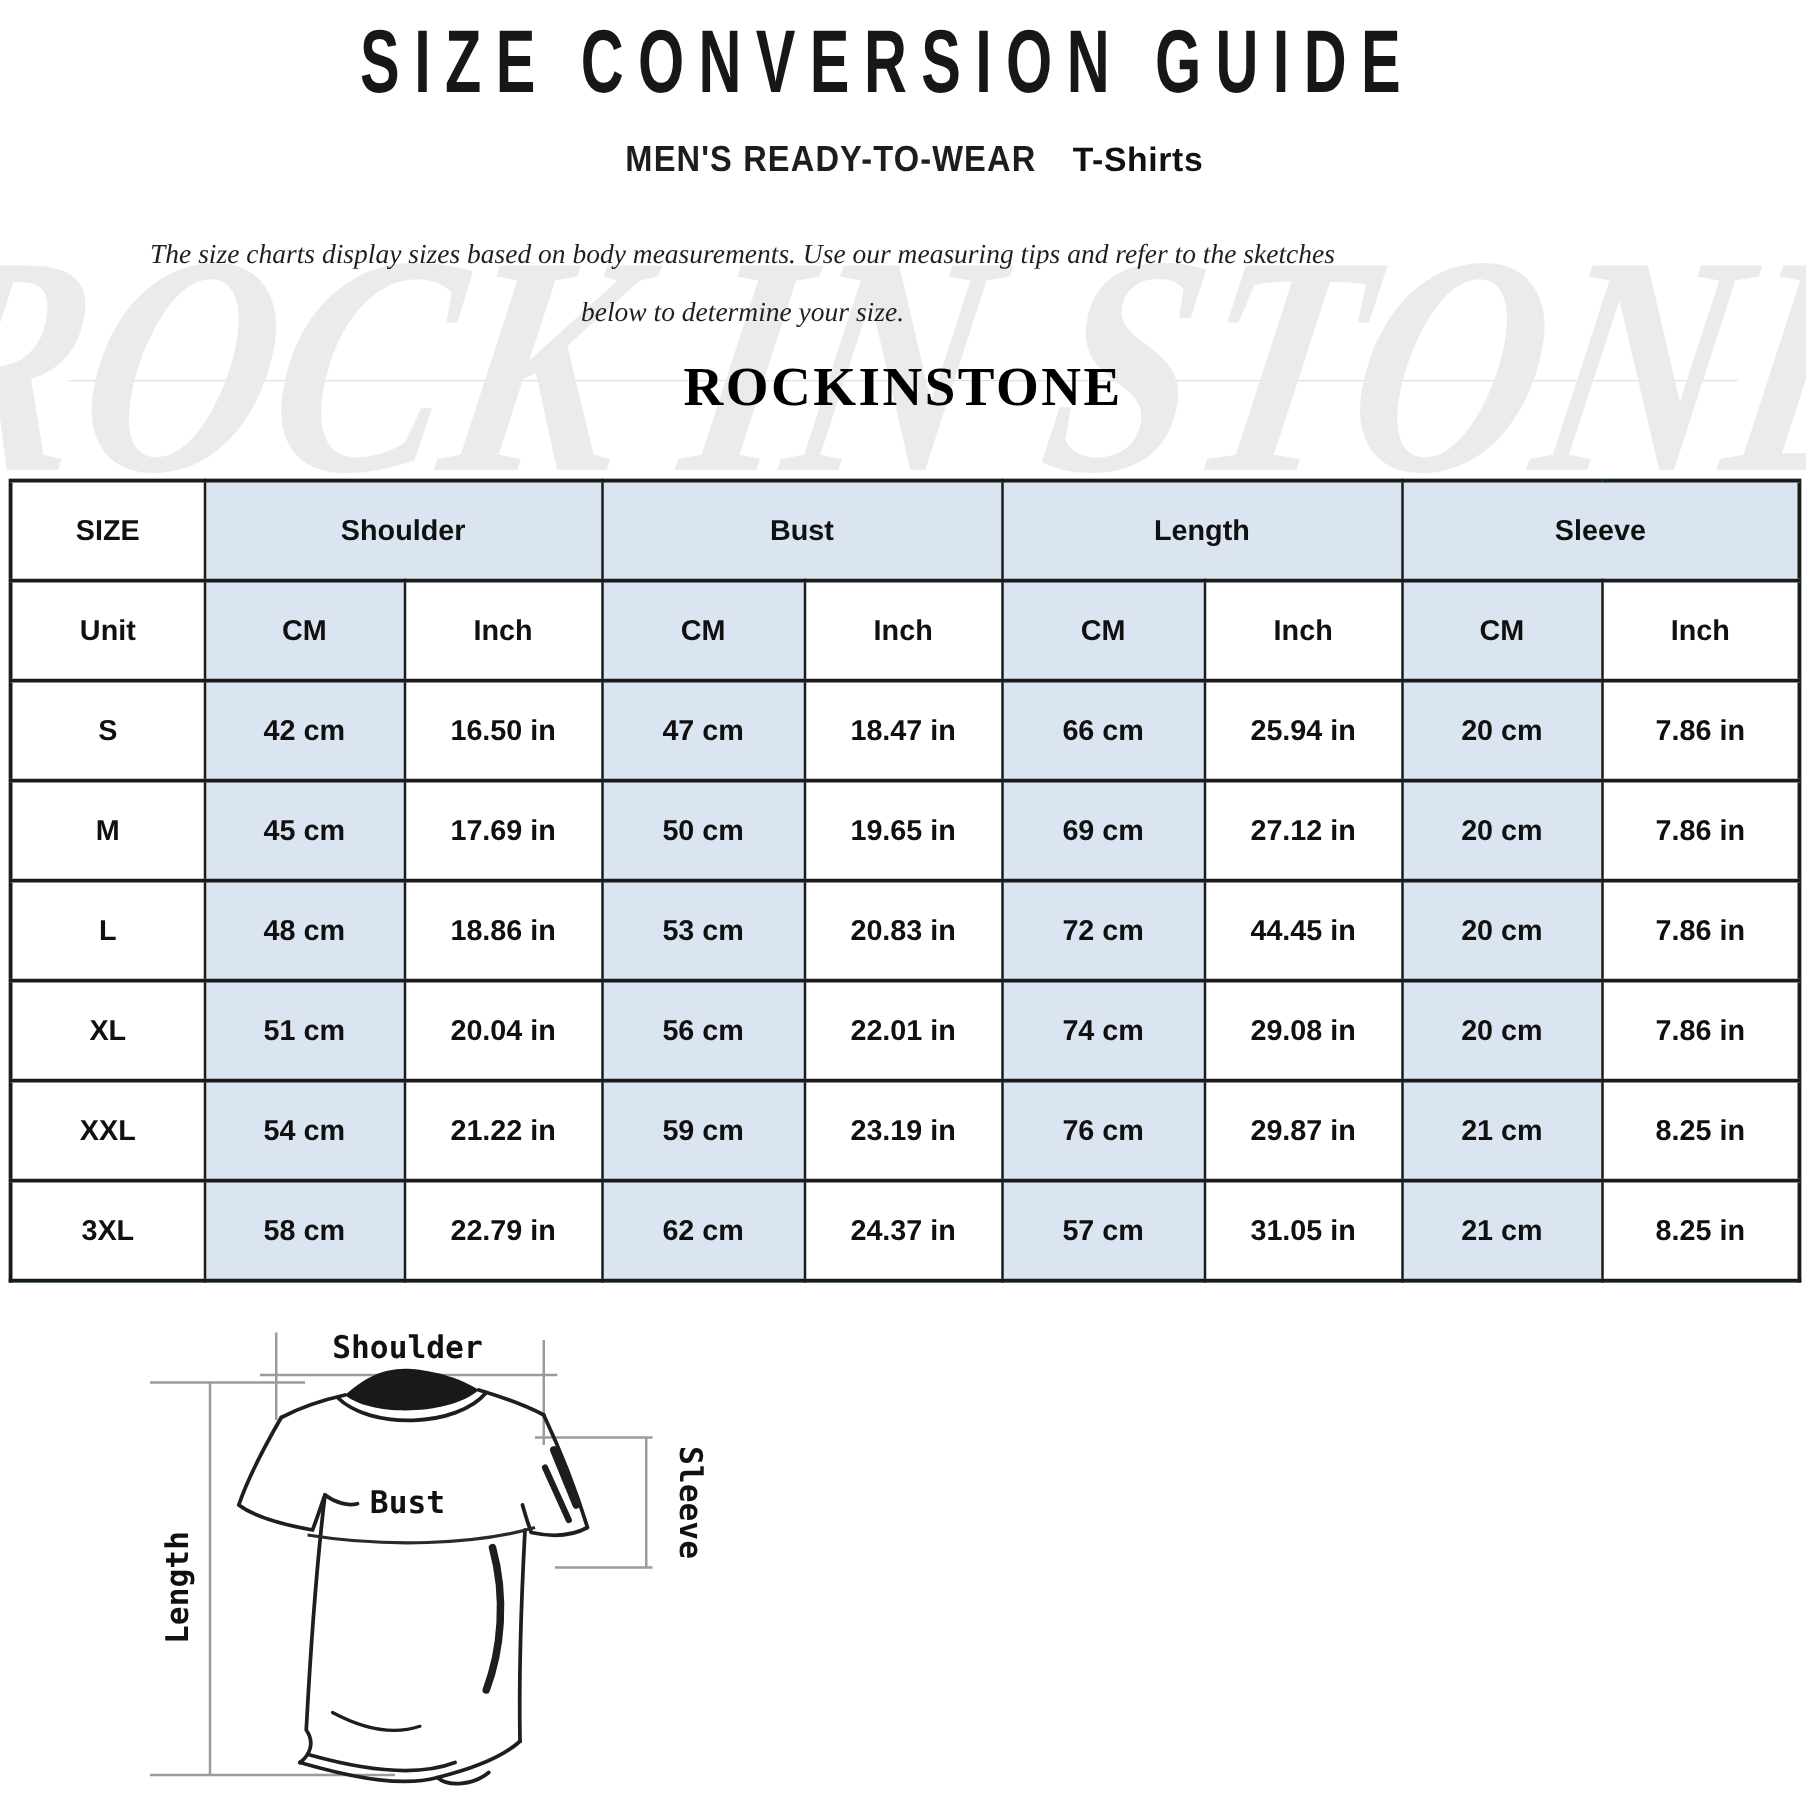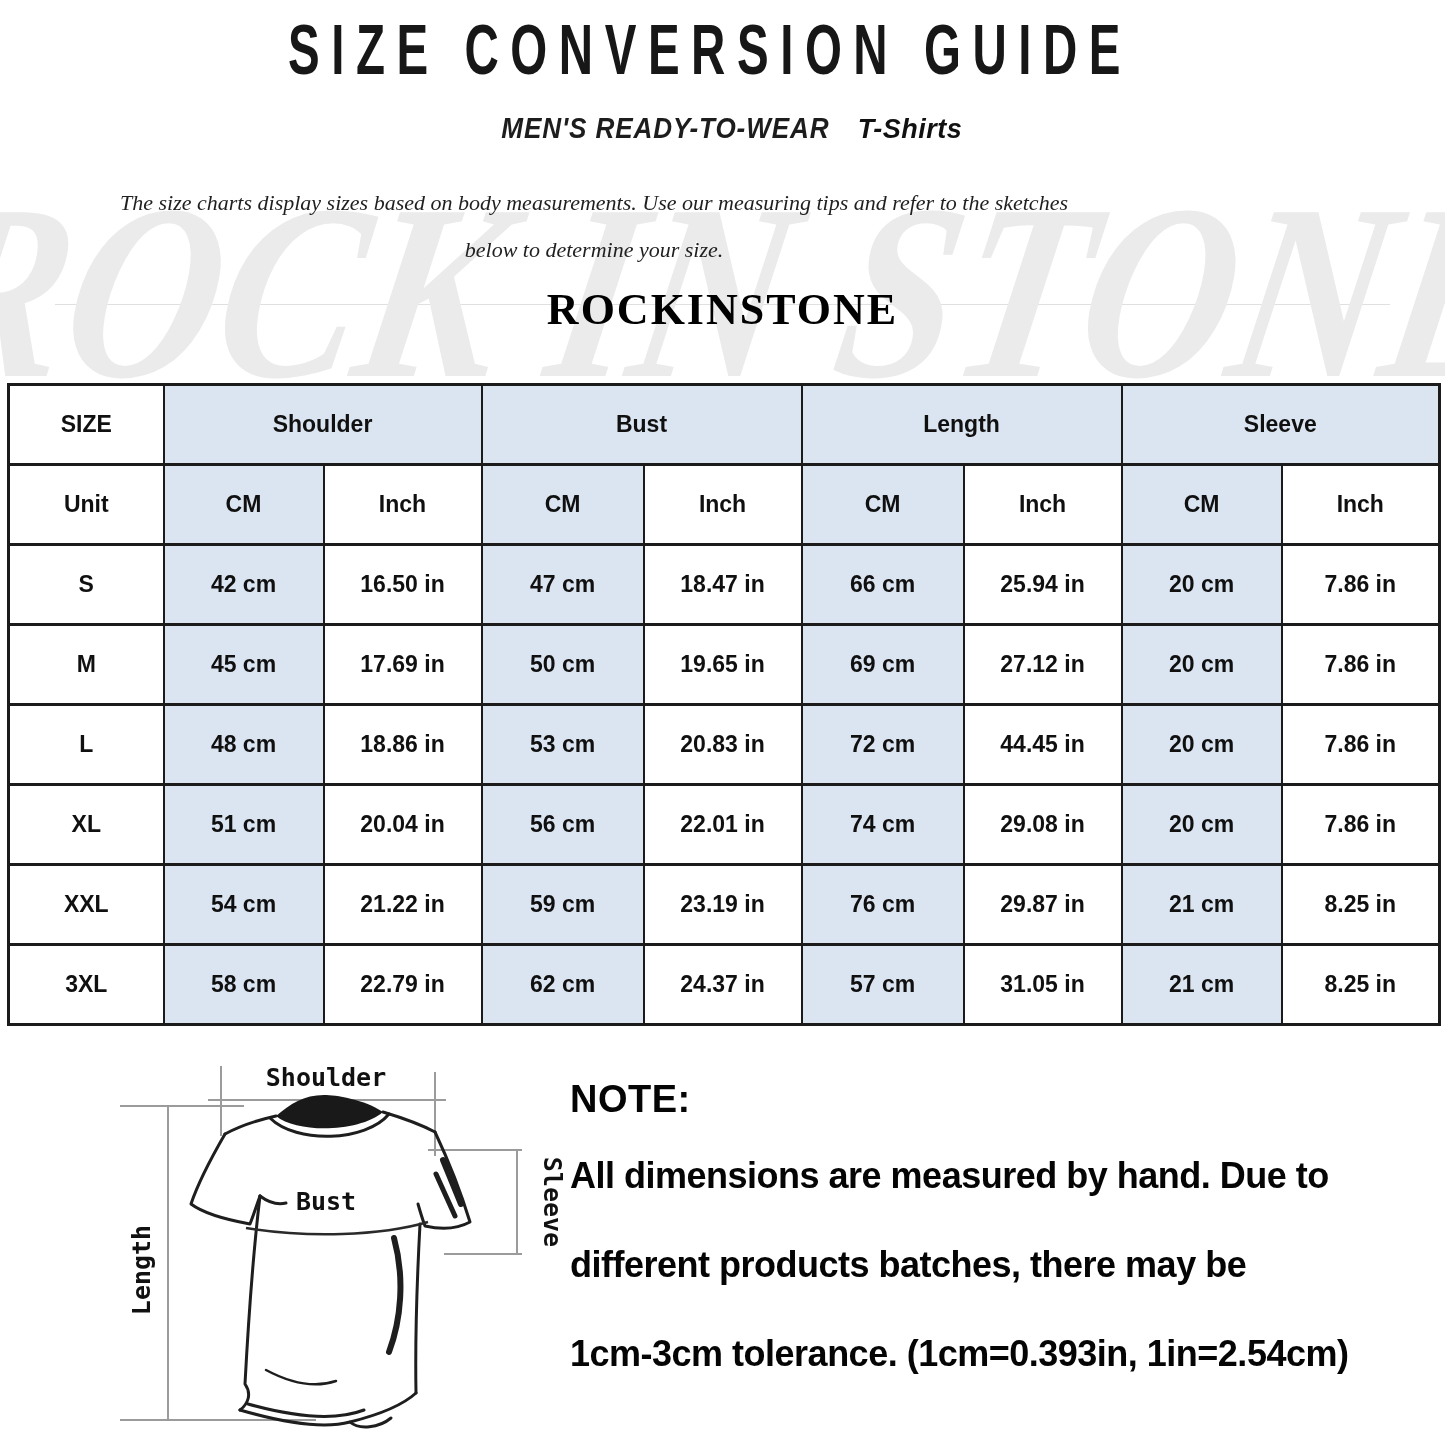--- a/index.html
+++ b/index.html
@@ -22,21 +22,21 @@
     font-size: 66px;
     font-weight: bold;
     color: #171717;
     letter-spacing: 16px;
     transform: scale(0.72, 1.08);
     transform-origin: center top;
     white-space: nowrap;
   }
   .subtitle-wrap {
     position: absolute; top: 112px; left: 0; width: 1445px;
-    text-align: center; z-index: 2; font-style: italic;
+    text-align: center; z-index: 2;
   }
   .subtitle-main {
     display: inline-block;
     font-size: 29px; font-weight: bold; color: #1d1d1d;
     transform: scaleX(0.9); transform-origin: center;
     letter-spacing: 1px;
   }
   .subtitle-suffix {
     display: inline-block;
     font-size: 27px; font-weight: bold; color: #111111;
@@ -271,22 +271,14 @@
 
       <g font-family="DejaVu Sans Mono, monospace" font-size="25" font-weight="bold" fill="#111111">
         <text x="228" y="34" text-anchor="middle">Shoulder</text>
         <text x="228" y="158" text-anchor="middle">Bust</text>
         <text x="446" y="150" text-anchor="middle" transform="rotate(90,446,150)">Sleeve</text>
         <text x="52" y="218" text-anchor="middle" transform="rotate(-90,52,218)">Length</text>
       </g>
     </svg>
   </div>
 
-  <div class="note-wrap">
-    <div class="note-heading">NOTE:</div>
-    <div class="note-lines">
-      <div class="note-line">All dimensions are measured by hand. Due to</div>
-      <div class="note-line">different products batches, there may be</div>
-      <div class="note-line">1cm-3cm tolerance. (1cm=0.393in, 1in=2.54cm)</div>
-    </div>
-  </div>
 
 </div>
 
 </body></html>

